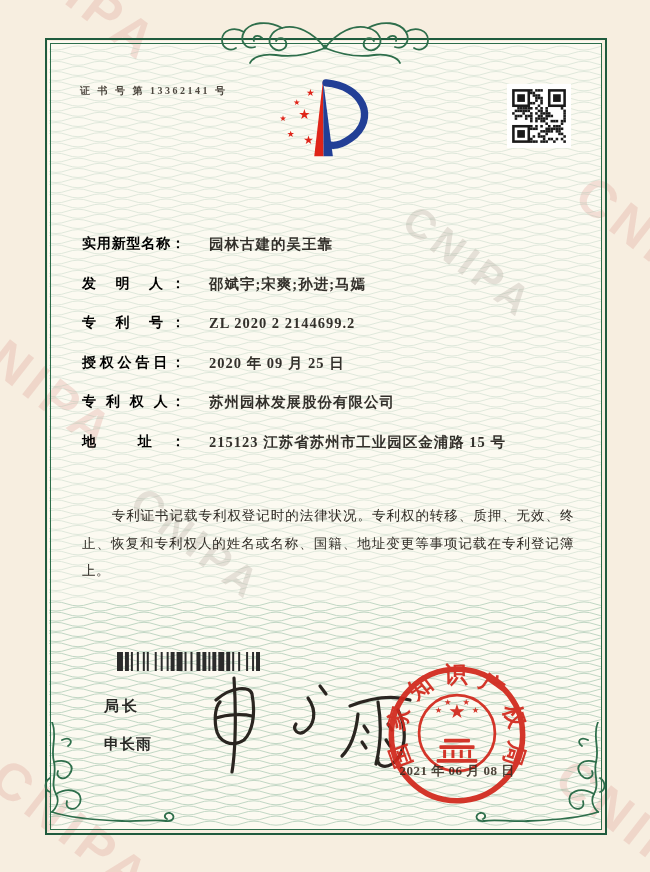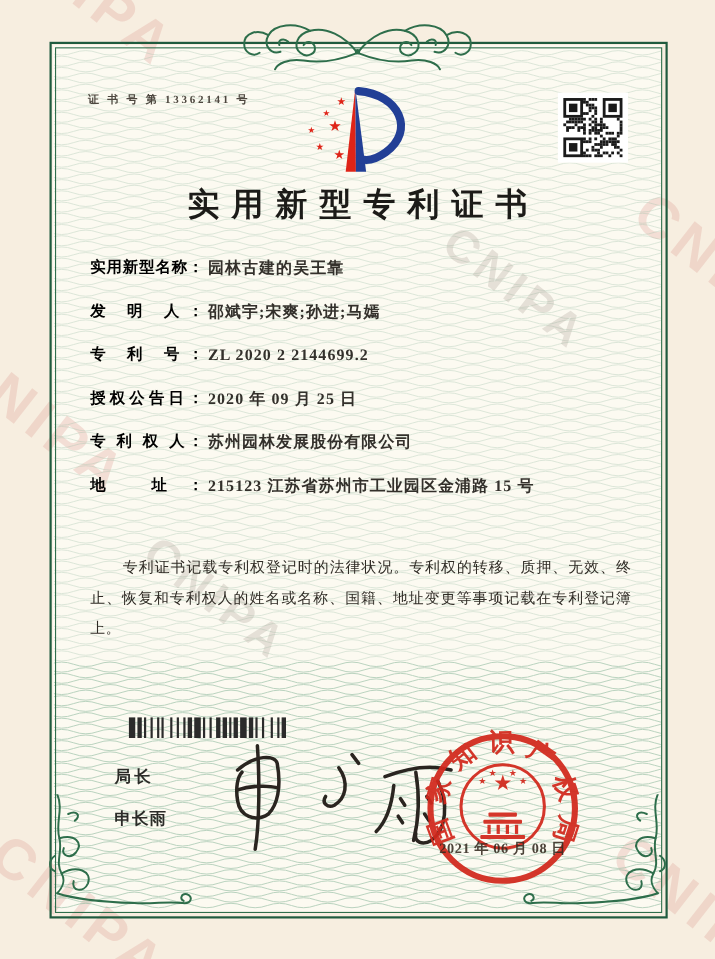--- a/index.html
+++ b/index.html
@@ -29,21 +29,21 @@
            letter-spacing:2.5px;color:#4c463e;}
   .logo{position:absolute;left:266px;top:76px;width:120px;height:88px;z-index:4;}
   .qr{position:absolute;left:507px;top:84px;width:64px;height:64px;z-index:4;}
   .title{position:absolute;left:45px;top:166px;width:560px;text-align:center;z-index:4;
          font-size:29px;font-weight:700;letter-spacing:11px;text-indent:11px;color:#1c1b18;}
   
   .fields{position:absolute;left:82px;top:232px;width:500px;z-index:4;}
   .row{margin-bottom:15px;line-height:24.6px;white-space:nowrap;}
   .flabel{display:inline-block;width:103px;font-size:14px;font-weight:600;color:#000000;
           text-align:justify;text-align-last:justify;vertical-align:top;}
-  .fvalue{font-size:14.5px;font-weight:600;color:#33302b;letter-spacing:1px;margin-left:4px;}
+  .fvalue{font-size:14.5px;font-weight:600;color:#33302b;letter-spacing:1px;margin-left:24px;}
   .g2{margin-left:46px;width:auto;text-align-last:auto;letter-spacing:1px;}
   
   .body-text{position:absolute;left:82px;top:502px;width:492px;z-index:4;font-size:13.5px;
              line-height:27.5px;color:#2f2b25;text-align:justify;letter-spacing:0.5px;}
   .body-text p{margin:0;text-indent:2.2em;}
   
   .barcode{position:absolute;left:117px;top:652px;width:143px;height:19px;z-index:4;}
   .signer-title{position:absolute;left:104px;top:697px;z-index:4;font-family:"Liberation Sans","DejaVu Sans",sans-serif;
                 font-size:15px;font-weight:700;color:#2b2b28;letter-spacing:3px;}
   .signer-name{position:absolute;left:104px;top:735px;z-index:4;font-family:"Liberation Sans","DejaVu Sans",sans-serif;
@@ -414,21 +414,20 @@
         <rect x="4" y="4" width="3" height="3" fill="#1a1a1a"></rect>
         <rect x="16" y="2" width="7" height="7"></rect>
         <rect x="17" y="3" width="5" height="5" fill="#fff"></rect>
         <rect x="18" y="4" width="3" height="3" fill="#1a1a1a"></rect>
         <rect x="2" y="16" width="7" height="7"></rect>
         <rect x="3" y="17" width="5" height="5" fill="#fff"></rect>
         <rect x="4" y="18" width="3" height="3" fill="#1a1a1a"></rect>
       </g>
     </svg>
 
-  <div class="title">实用新型专利证书</div>
 
   <div class="fields">
     <div class="row">
       <span class="flabel">实用新型名称：</span><span class="fvalue">园林古建的吴王靠</span>
     </div>
     <div class="row">
       <span class="flabel">发 明 人：</span><span class="fvalue">邵斌宇;宋爽;孙进;马嫣</span>
     </div>
     <div class="row">
       <span class="flabel">专 利 号：</span><span class="fvalue">ZL 2020 2 2144699.2</span>

